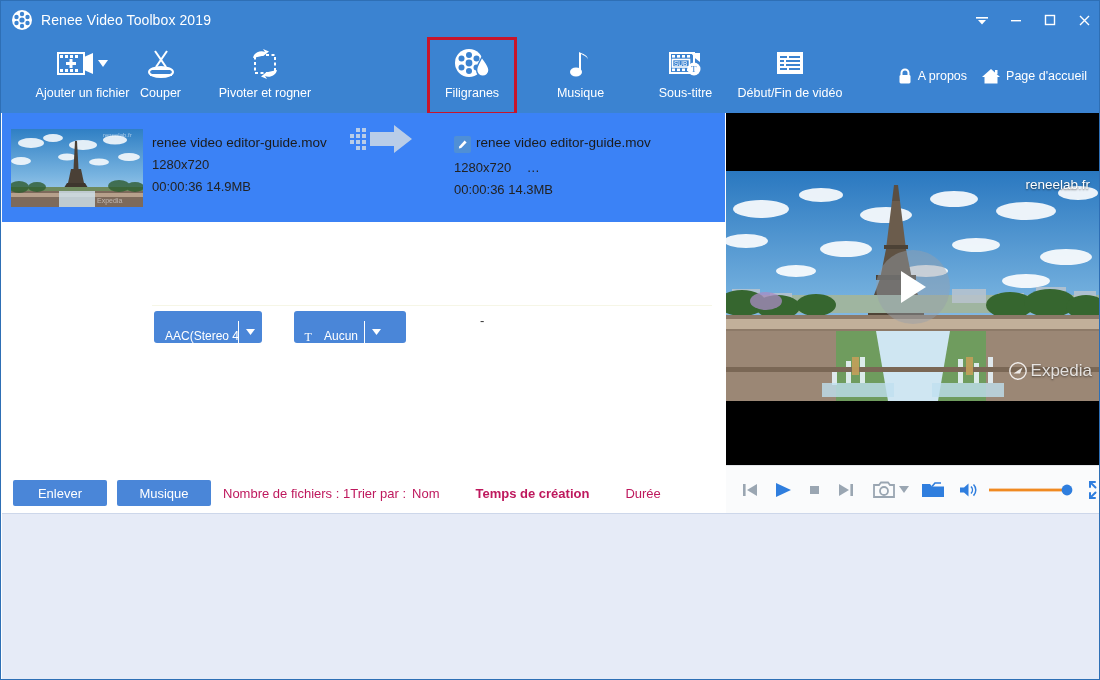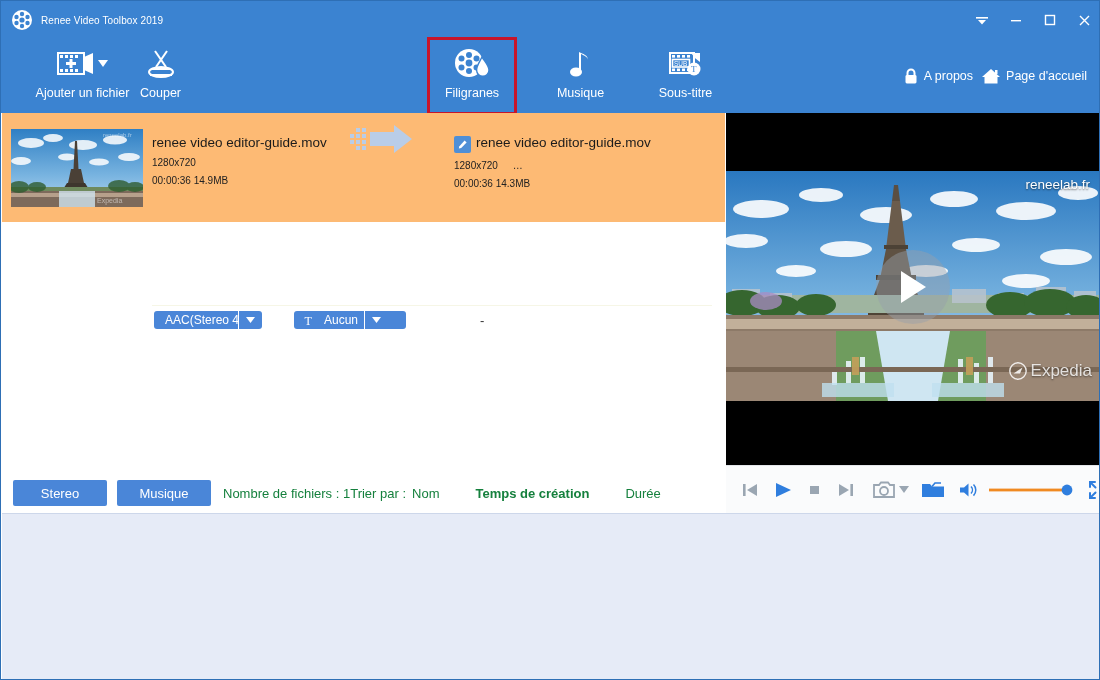--- a/index.html
+++ b/index.html
@@ -21,21 +21,21 @@
   .titlebar {
     position: absolute; left: 0; top: 0; width: 1100px; height: 38px;
     background: #3b83d1;
     display: flex; align-items: center;
   }
   .title-logo {
     width: 22px; height: 22px; margin-left: 10px; margin-right: 8px;
     flex: 0 0 auto;
   }
   .title-text {
-    color: #ffffff; font-size: 10px; letter-spacing: .1px;
+    color: #ffffff; font-size: 14px; letter-spacing: .1px;
   }
   .title-btns {
     margin-left: auto; display: flex; align-items: center; height: 38px;
   }
   .tbtn {
     width: 34px; height: 38px; display: flex; align-items: center; justify-content: center;
     color: #ffffff;
   }
 
   
@@ -48,73 +48,73 @@
     display: flex; flex-direction: column; align-items: center; justify-content: flex-start;
     padding-top: 7px;
     color: #fff;
   }
   .tool .ti { height: 36px; display: flex; align-items: center; justify-content: center; }
   .tool .tl { font-size: 12.5px; margin-top: 4px; white-space: nowrap; }
   .tool.sel { outline: 3px solid #c7152b; outline-offset: -1px; }
 
   .corner-links {
     position: absolute; right: 10px; top: 28px;
-    display: flex; align-items: center; gap: 0; color: #fff; font-size: 12.5px;
+    display: flex; align-items: center; gap: 6px; color: #fff; font-size: 12.5px;
   }
   .corner-links .cl { display: flex; align-items: center; gap: 5px; padding: 0 4px; }
 
   
   .filelist {
     position: absolute; left: 1px; top: 112px; width: 723px; height: 360px;
     background: #ffffff; overflow: hidden;
   }
   .file-row {
     position: relative; width: 723px; height: 110px;
-    background: #fdba74;
+    background: #3b82f6;
     border-bottom: 1px solid #ffffff;
   }
   .thumb {
     position: absolute; left: 9px; top: 16px; width: 132px; height: 78px;
     overflow: hidden; background: #8fb8d8;
   }
   .src-info { position: absolute; left: 150px; top: 22px; }
   .dst-info { position: absolute; left: 452px; top: 22px; }
   .finfo-name { font-size: 13.5px; color: #1b1b1b; white-space: nowrap; }
-  .finfo-line { font-size: 10px; color: #222; margin-top: 7px; white-space: nowrap; }
+  .finfo-line { font-size: 13px; color: #222; margin-top: 7px; white-space: nowrap; }
   .row-divider {
     position: absolute; left: 150px; top: 192px; width: 560px; height: 1px;
     background: #f6f6e6;
   }
   .edit-badge {
     display: inline-flex; width: 17px; height: 17px; background: #4f8fd6;
     border-radius: 2px; align-items: center; justify-content: center;
     vertical-align: -3px; margin-right: 5px;
   }
   .pill {
-    position: absolute; height: 18px;
+    position: absolute; height: 32px;
     background: #4a86d8; border-radius: 3px;
-    display: flex; align-items: center; color: #fff; font-size: 12px;
+    display: flex; align-items: flex-end; color: #fff; font-size: 12px;
     overflow: hidden;
   }
   .pill .pv { padding: 0 6px; display: flex; align-items: center; gap: 5px; white-space: nowrap;
               max-width: 100%; overflow: hidden; }
   .pill .pd { width: 24px; height: 22px; border-left: 1px solid #ffffff;
               display: flex; align-items: center; justify-content: center; flex: 0 0 auto; }
   .dash-cell { position: absolute; left: 478px; top: 200px; font-size: 13px; color: #333; }
 
   
   .list-footer {
     position: absolute; left: 1px; top: 472px; width: 723px; height: 40px;
     background: #ffffff; display: flex; align-items: center;
   }
   .btn-blue {
     background: #4a86d8; color: #fff; border: none; border-radius: 2px;
     font-size: 13px; font-family: inherit; height: 26px; cursor: pointer;
   }
-  .footer-txt { font-size: 13px; color: #15803d; }
+  .footer-txt { font-size: 13px; color: #be185d; }
 
   
   .preview {
     position: absolute; left: 725px; top: 112px; width: 374px; height: 352px;
     background: #000;
     overflow: hidden;
   }
   .video-band { position: absolute; left: 0; top: 58px; width: 374px; height: 230px; overflow: hidden; }
   .wm-reneelab {
     position: absolute; right: 10px; top: 64px; color: #fff; font-size: 13.5px;
@@ -224,20 +224,34 @@
               <path d="M24 3 L13 19"></path>
             <ellipse cx="18" cy="24" rx="12" ry="5"></ellipse>
             <path d="M8 21 L28 21"></path>
               <path d="M7 27 L29 27"></path>
           </g>
         </svg>
       </div>
       <div class="tl">Couper</div>
     </div>
 
+    <div class="tool" style="left:201px;width:126px;">
+      <div class="ti">
+        <svg width="36" height="32" viewBox="0 0 36 32">
+          <g stroke="#fff" stroke-width="2" fill="none" stroke-dasharray="3 2.5">
+            <rect x="8" y="7" width="20" height="18"></rect>
+          </g>
+          <g fill="#fff">
+            <path d="M6 10 C7 4, 14 2, 18 4 L16 1 L22 3.5 L17 7.5 Z"></path>
+            <path d="M30 22 C29 28, 22 30, 18 28 L20 31 L14 28.5 L19 24.5 Z"></path>
+          </g>
+        </svg>
+      </div>
+      <div class="tl">Pivoter et rogner</div>
+    </div>
 
 
     <div class="tool" style="left:533px;width:93px;">
       <div class="ti">
         <svg width="26" height="32" viewBox="0 0 26 32">
           <g fill="#fff">
             <path d="M11 4 C15 6, 20 7, 20 12 C20 9, 16 7.5, 13 6 L13 22 L11 22 Z"></path>
             <ellipse cx="8" cy="24" rx="6" ry="4.6"></ellipse>
           </g>
         </svg>
@@ -279,20 +293,38 @@
             <text x="7" y="17.6" font-size="6.4" font-family="Liberation Sans, sans-serif" fill="#fff">SUB</text>
             <path d="M24 5 L33 5 L33 14 L28.5 10.5 Z"></path>
             <circle cx="27" cy="21" r="6.5"></circle>
             <text x="24" y="24.4" font-size="9" font-family="Liberation Serif, serif" fill="#3b83d1">T</text>
           </g>
         </svg>
       </div>
       <div class="tl">Sous-titre</div>
     </div>
 
+    <div class="tool" style="left:714px;width:150px;">
+      <div class="ti">
+        <svg width="32" height="30" viewBox="0 0 32 30">
+          <rect x="3" y="3" width="26" height="22" fill="#fff"></rect>
+          <g fill="#3b83d1">
+            <rect x="6" y="7" width="7" height="2"></rect>
+            <rect x="6" y="11" width="4" height="2"></rect>
+            <rect x="6" y="15" width="4" height="2"></rect>
+            <rect x="6" y="19" width="7" height="2"></rect>
+            <rect x="15" y="7" width="11" height="2"></rect>
+            <rect x="12" y="11" width="14" height="2"></rect>
+            <rect x="12" y="15" width="14" height="2"></rect>
+            <rect x="15" y="19" width="11" height="2"></rect>
+          </g>
+        </svg>
+      </div>
+      <div class="tl">Début/Fin de vidéo</div>
+    </div>
 
     <div class="corner-links">
       <div class="cl">
         <svg width="16" height="17" viewBox="0 0 16 17">
           <path d="M4.5 7 L4.5 5 A3.5 3.5 0 0 1 11.5 5 L11.5 7" fill="none" stroke="#fff" stroke-width="2"></path>
           <rect x="2.5" y="7" width="11" height="8.5" rx="1.4" fill="#fff"></rect>
         </svg>
         <span>A propos</span>
       </div>
       <div class="cl">
@@ -415,21 +447,21 @@
               <path d="M0 0 L9 0 L4.5 6 Z" fill="#fff"></path>
             </svg>
         </div>
       </div>
 
       <div class="dash-cell">-</div>
     </div>
   </div>
 
   <div class="list-footer">
-    <button class="btn-blue" style="margin-left:11px;width:94px;">Stereo</button>
+    <button class="btn-blue" style="margin-left:11px;width:94px;">Enlever</button>
     <button class="btn-blue" style="margin-left:10px;width:94px;">Musique</button>
     <span class="footer-txt" style="margin-left:12px;">Nombre de fichiers : 1</span>
     <span class="footer-txt" style="">Trier par :</span>
     <span class="footer-txt" style="margin-left:6px;cursor:pointer;">Nom</span>
     <span class="footer-txt" style="margin-left:36px;cursor:pointer;font-weight:bold;">Temps de création</span>
     <span class="footer-txt" style="margin-left:36px;cursor:pointer;">Durée</span>
   </div>
 
   <div class="preview">
     <div class="video-band">

